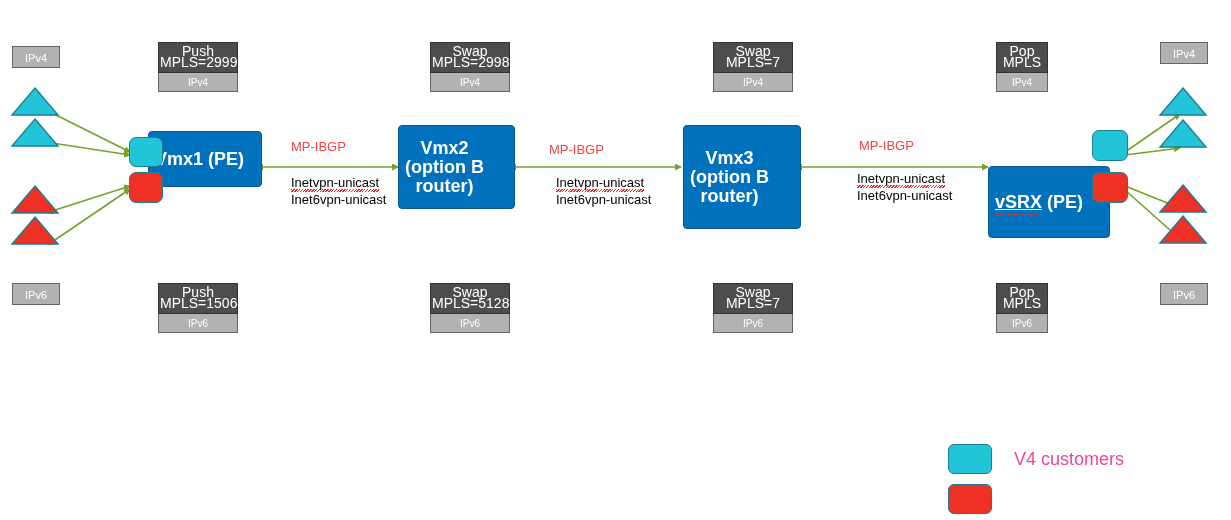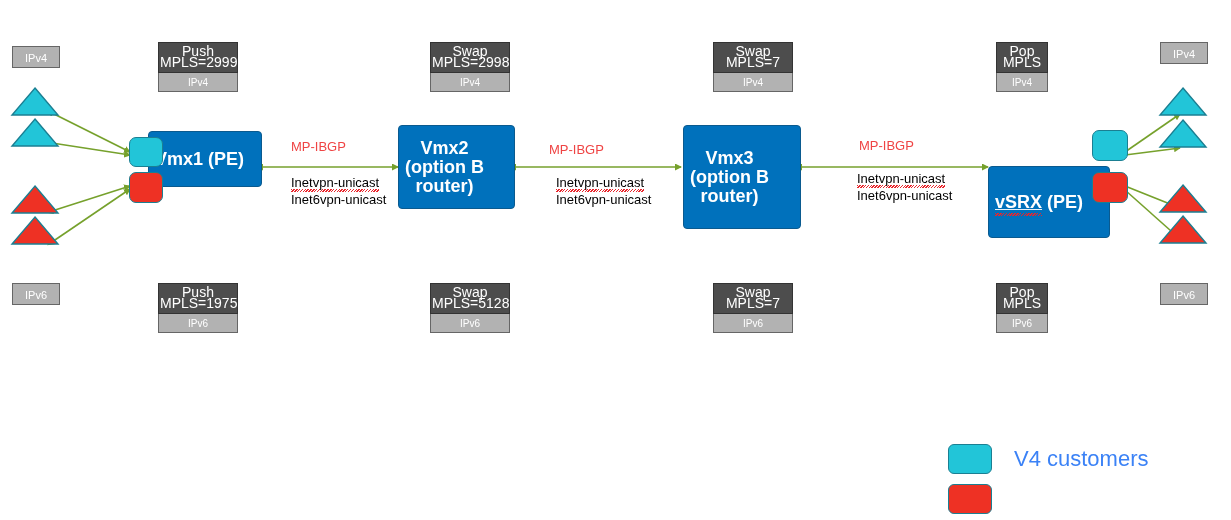--- a/index.html
+++ b/index.html
@@ -148,22 +148,22 @@
   .legend-swatch {
     width: 44px;
     height: 30px;
     border-radius: 6px;
     box-sizing: border-box;
     margin-right: 22px;
   }
   .legend-swatch.v4 { background: #22c5d8; border: 1px solid #1b7f92; }
   .legend-swatch.v6 { background: #ee3124; border: 1px solid #1b7f92; }
   .legend-text {
-    color: #3b82f6;
-    font-size: 22px;
+    color: #ec4899;
+    font-size: 18px;
     line-height: 26px;
     white-space: nowrap;
   }
 </style>
 </head>
 <body>
 
 <div id="canvas">
 
   <svg id="wires" viewBox="0 0 1231 520" xmlns="http://www.w3.org/2000/svg">
@@ -243,21 +243,21 @@
     <div class="mpls-top">
       <div>Pop</div>
       <div>MPLS</div>
     </div>
     <div class="mpls-bottom">IPv4</div>
   </div>
 
   <div class="mpls-stack" style="left:158px; top:283px;">
     <div class="mpls-top">
       <div>Push</div>
-      <div>MPLS=197581</div>
+      <div>MPLS=150693</div>
     </div>
     <div class="mpls-bottom">IPv6</div>
   </div>
 
   <div class="mpls-stack" style="left:430px; top:283px;">
     <div class="mpls-top">
       <div>Swap</div>
       <div>MPLS=512826</div>
     </div>
     <div class="mpls-bottom">IPv6</div>

